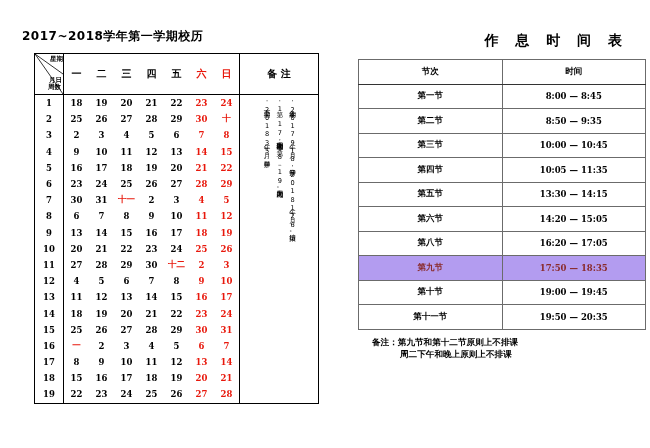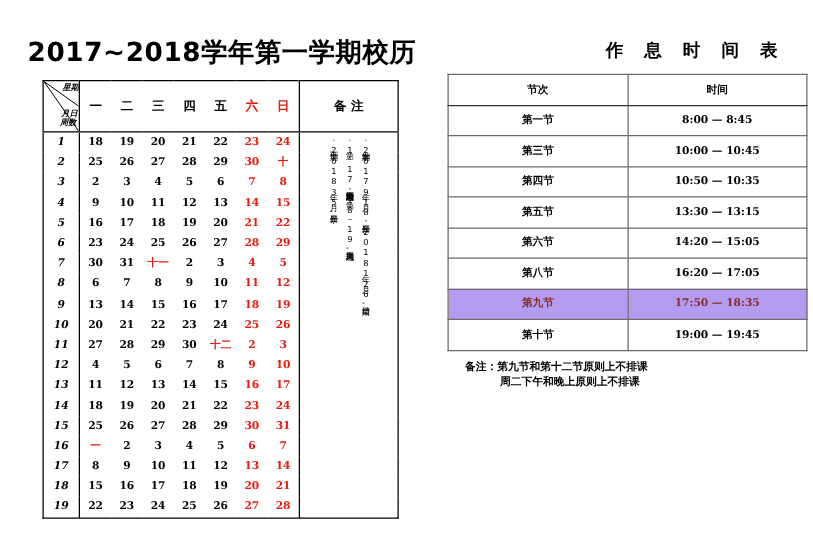--- a/index.html
+++ b/index.html
@@ -11,21 +11,21 @@
     overflow:hidden;
     position:relative;
   }
 
   
   #calendar-panel{
     position:absolute; left:22px; top:28px; width:310px; height:390px;
   }
   #calendar-title{
     text-align:left;
-    font-size:21px;
+    font-size:12px;
     font-weight:bold;
     font-family:"DejaVu Sans","Liberation Sans",sans-serif;
     letter-spacing:.5px;
     margin:0 0 8px 0;
     white-space:nowrap;
   }
   table.cal{
     border-collapse:collapse;
     table-layout:fixed;
     margin-left:12px;
@@ -40,21 +40,21 @@
     font-family:"DejaVu Serif","Liberation Serif",serif;
     font-weight:bold;
     height:16.2px;
   }
   table.cal .vline-l{ border-left:1.4px solid #000; }
   table.cal tr.headrow td{
     border-bottom:1.4px solid #000;
     font-size:10px;
     height:40px;
   }
-  td.wk{ width:28px; font-size:8.5px;font-style:italic; }
+  td.wk{ width:28px; font-size:8.5px; }
   td.d{ width:25px; }
   td.red{ color:#e8180c; }
   td.remark-col{ width:78px; }
   td.cn{ font-family:"DejaVu Sans","Liberation Sans",sans-serif; font-size:9.5px; font-weight:bold;}
 
   
   .corner{
     position:relative; width:28px; height:40px; overflow:hidden;
   }
   .corner svg{ position:absolute; left:0; top:0; }
@@ -374,46 +374,54 @@
     <tbody id="sched-body">
         <tr class="hdr">
           <td>节次</td>
           <td>时间</td>
         </tr>
         <tr>
           <td>第一节</td>
           <td class="t">8:00 — 8:45</td>
         </tr>
         <tr>
+          <td>第二节</td>
+          <td class="t">8:50 — 9:35</td>
+        </tr>
+        <tr>
           <td>第三节</td>
           <td class="t">10:00 — 10:45</td>
         </tr>
         <tr>
           <td>第四节</td>
-          <td class="t">10:50 — 10:35</td>
+          <td class="t">10:05 — 11:35</td>
         </tr>
         <tr>
           <td>第五节</td>
-          <td class="t">13:30 — 13:15</td>
+          <td class="t">13:30 — 14:15</td>
         </tr>
         <tr>
           <td>第六节</td>
           <td class="t">14:20 — 15:05</td>
         </tr>
         <tr>
           <td>第八节</td>
           <td class="t">16:20 — 17:05</td>
         </tr>
         <tr class="hl">
           <td>第九节</td>
           <td class="t">17:50 — 18:35</td>
         </tr>
         <tr>
           <td>第十节</td>
           <td class="t">19:00 — 19:45</td>
+        </tr>
+        <tr>
+          <td>第十一节</td>
+          <td class="t">19:50 — 20:35</td>
         </tr>
       </tbody>
   </table>
   <div id="sched-notes">
     <div class="n1">备注：第九节和第十二节原则上不排课</div>
     <div class="n2">周二下午和晚上原则上不排课</div>
   </div>
 </div>
 
 </body></html>

